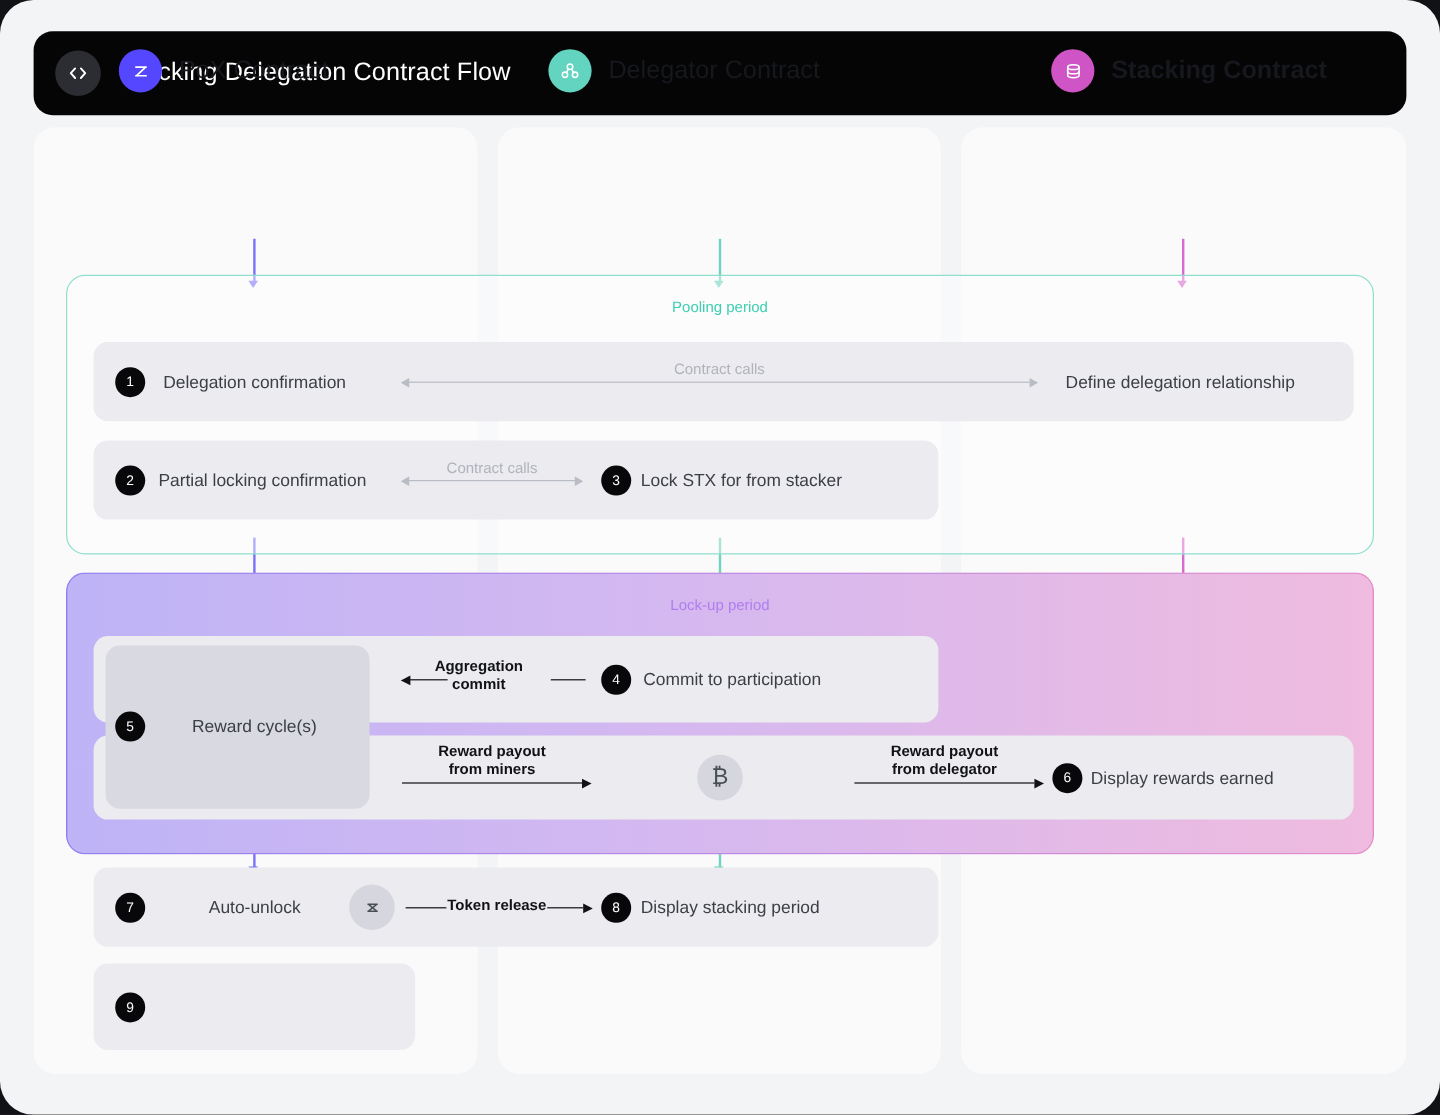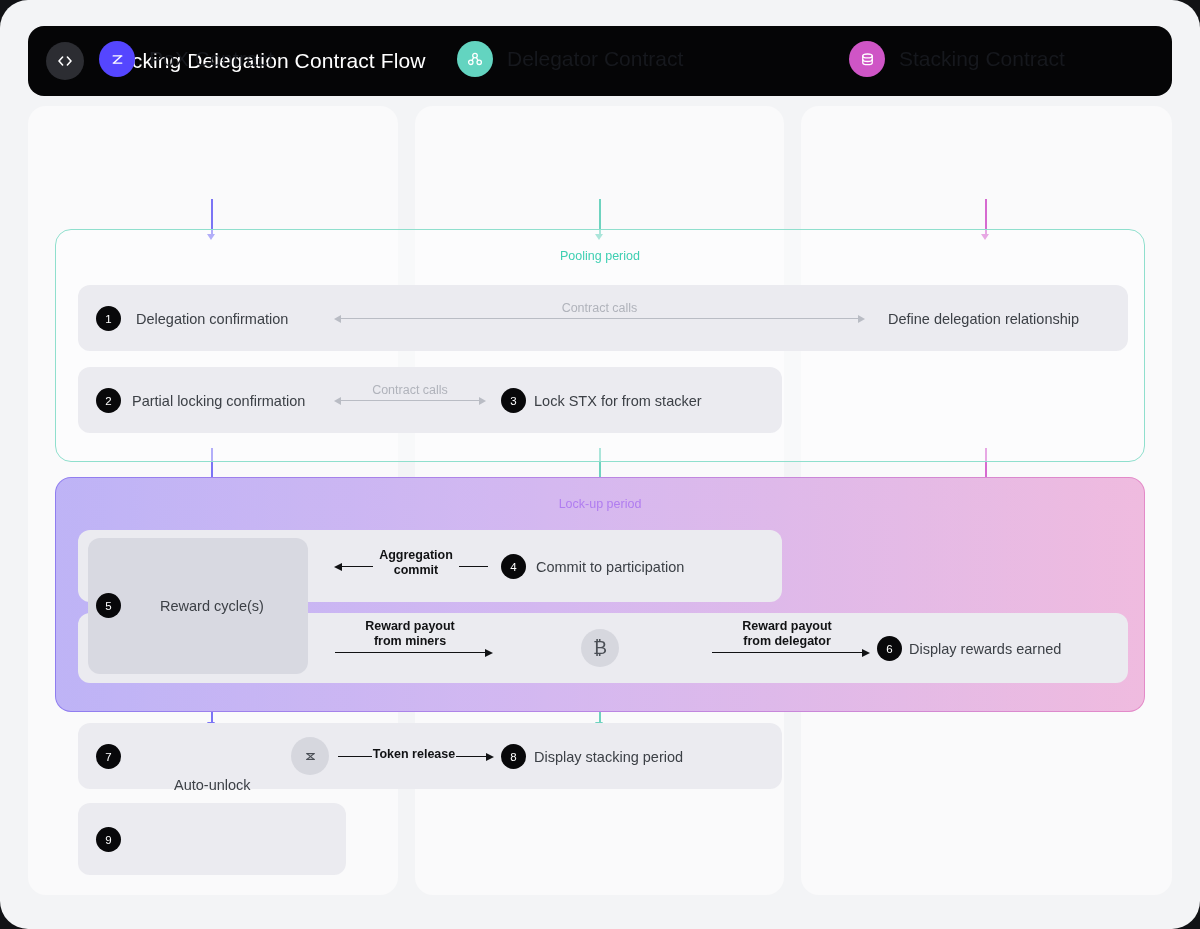--- a/index.html
+++ b/index.html
@@ -59,21 +59,21 @@
     width: 36px; height: 36px; border-radius: 50%;
     display:flex; align-items:center; justify-content:center;
     flex:0 0 auto;
   }
   .col-head-label {
     margin-left: 14px;
     font-size: 21px; color: #16181d;
   }
   #head-0 { left: 99px; }
   #head-1 { left: 457px; }
-  #head-2 { left: 849px; }
+  #head-2 { left: 876px; font-weight: bold; }
 
   
   .period {
     position: absolute; left: 55px; width: 1090px;
     border-radius: 16px;
     background: rgba(255,255,255,0.42);
   }
   #period-pooling {
     top: 229px; height: 233px;
     border: 1.4px solid #8fdfcd;
@@ -276,21 +276,21 @@
   <div class="row" style="left:78px; top:613px; width:1050px; height:70px;"></div>
 
   <div id="reward-cycle-box"></div>
   <div class="badge" style="left:96px; top:593px;">5</div>
   <div class="step-text" style="left:160px; top:597px; z-index:3;">Reward cycle(s)</div>
 
   <div class="conn" style="left:334px; top:566px; width:154px;">
     <div class="bar" style="left:7px; width:32px; background:#111214;"></div>
     <div class="bar" style="left:125px; width:29px; background:#111214;"></div>
     <div class="arrow-l" style="left:0; top:-3.5px; border-right:8px solid #111214;"></div>
-    <div class="conn-label multiline" style="left:40px; width:84px; top:-18px; font-size:12.5px; color:#111214; font-weight:600;">
+    <div class="conn-label multiline" style="left:23px; width:84px; top:-18px; font-size:12.5px; color:#111214; font-weight:600;">
       <span>Aggregation</span><br>
       <span>commit</span>
     </div>
   </div>
   <div class="badge" style="left:501px; top:554px;">4</div>
   <div class="step-text" style="left:536px; top:558px;">Commit to participation</div>
 
   <div class="token" style="left:581px; top:629px; font-size:19px;">
     <span>₿</span>
   </div>
@@ -311,21 +311,21 @@
       <span>Reward payout</span><br>
       <span>from delegator</span>
     </div>
   </div>
 
   <div class="badge" style="left:877px; top:636px;">6</div>
   <div class="step-text" style="left:909px; top:640px;">Display rewards earned</div>
 
   <div class="row" style="left:78px; top:723px; width:704px; height:66px;"></div>
   <div class="badge" style="left:96px; top:744px;">7</div>
-  <div class="step-text" style="left:174px; top:748px;margin-top:28px;">Auto-unlock</div>
+  <div class="step-text" style="left:174px; top:748px;">Auto-unlock</div>
 
   <div class="token" style="left:291px; top:737px; font-size:16px;">
     <svg width="17" height="17" viewBox="0 0 20 20" fill="none" stroke="#4a4e55" stroke-width="1.5" stroke-linecap="round">
       <path d="M5.5 6.6 H14.5"></path>
       <path d="M5.5 13.4 H14.5"></path>
       <path d="M6.6 7.2 L13.4 12.8"></path>
       <path d="M13.4 7.2 L6.6 12.8"></path>
     </svg>
   </div>
 

